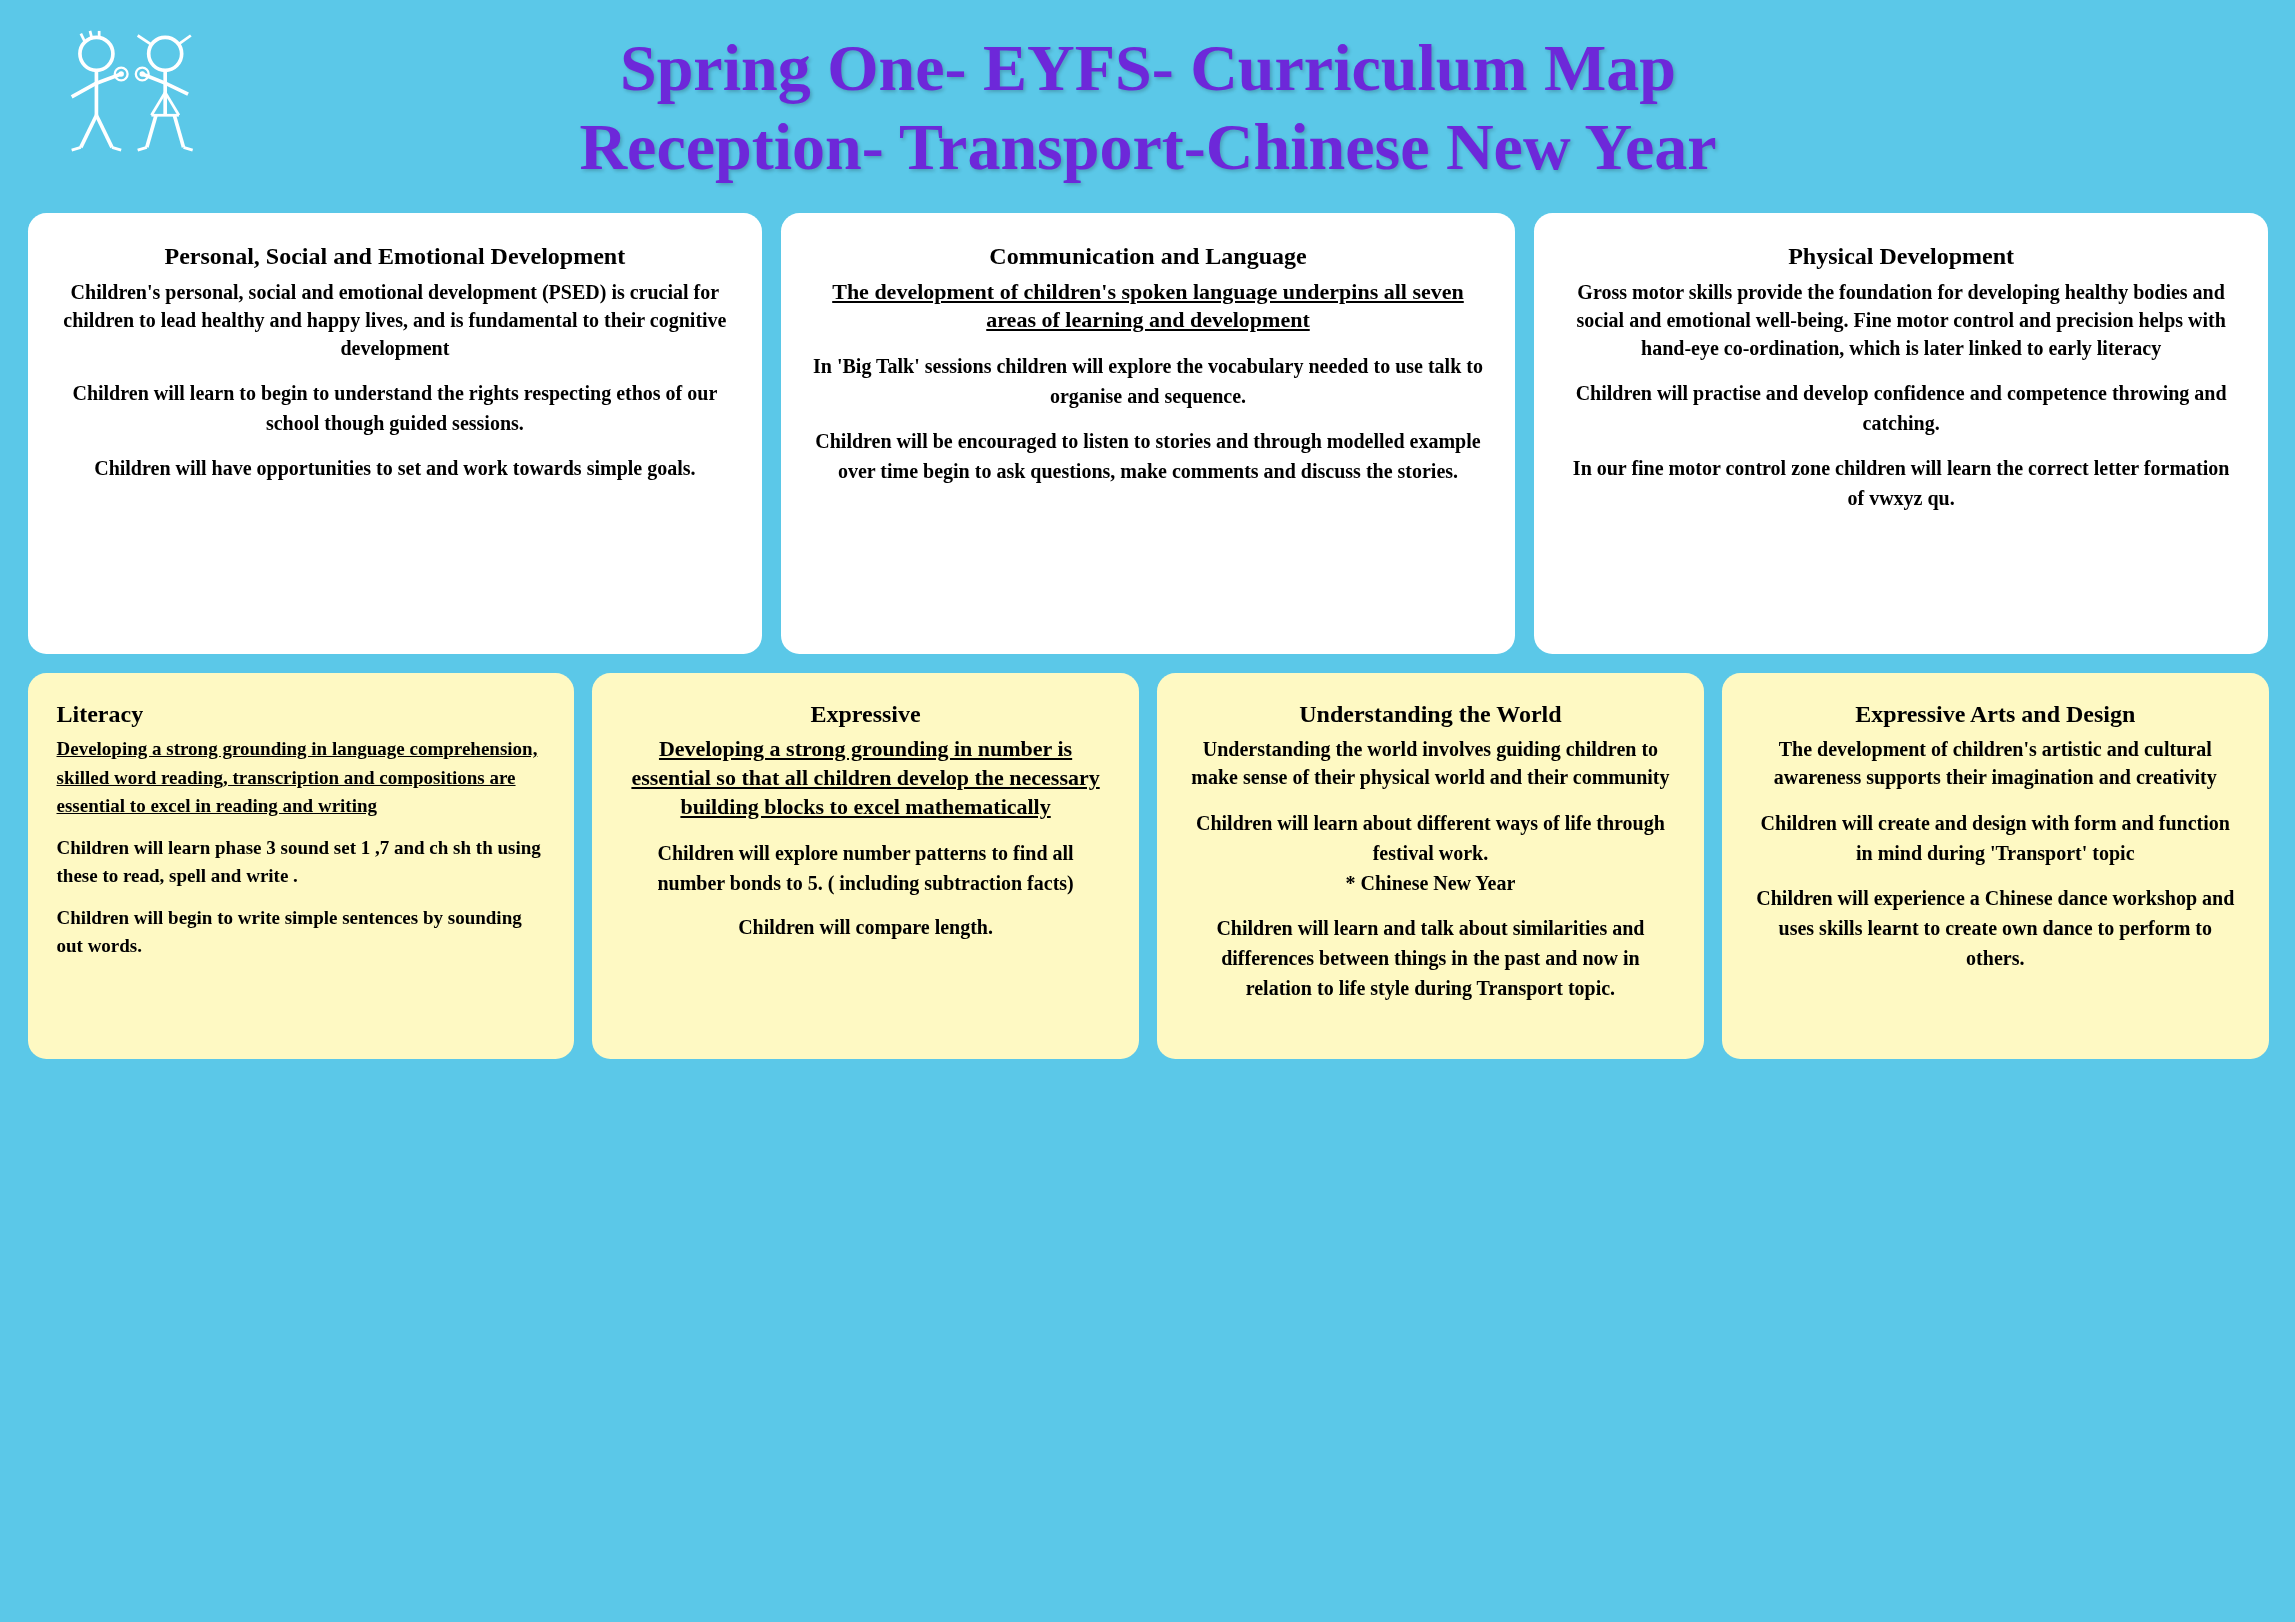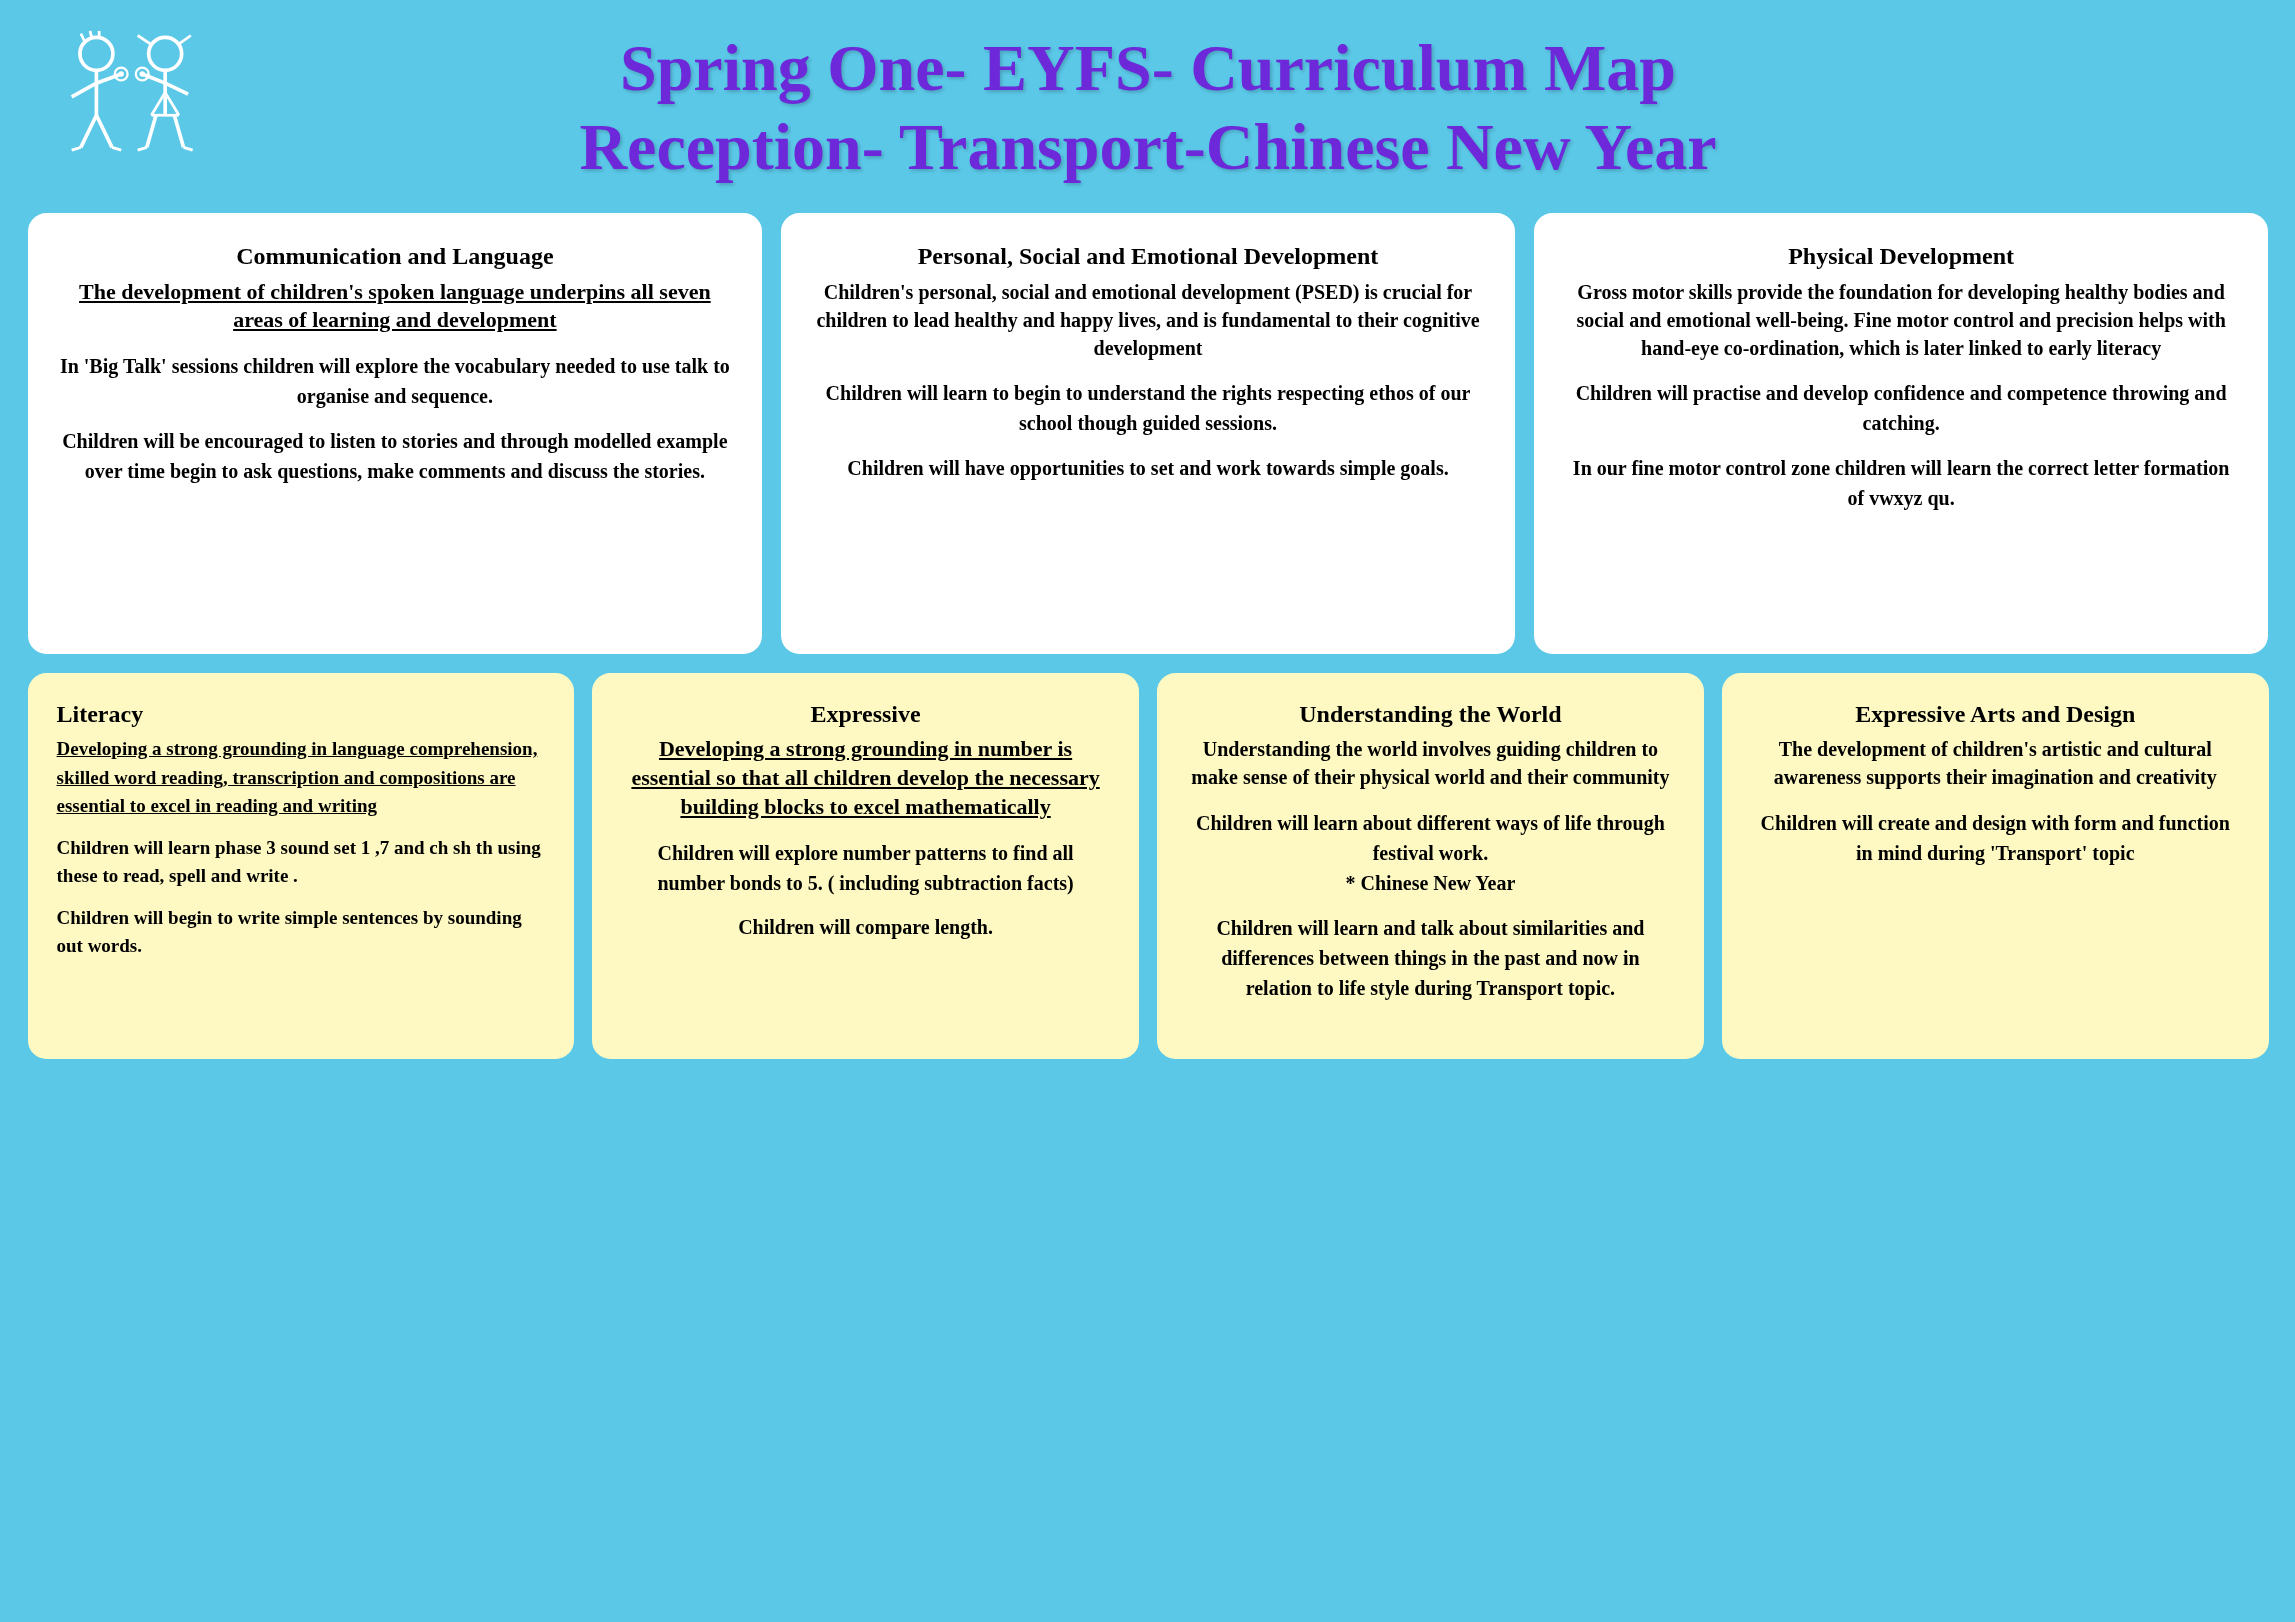--- a/index.html
+++ b/index.html
@@ -160,31 +160,31 @@
     <div class="main-title">
       <span>Spring One- EYFS- Curriculum Map</span><br>
       <span>Reception- Transport-Chinese New Year</span>
     </div>
   </div>
 </div>
 
 <div class="cards-top">
 
   <div class="card">
+    <div class="card-title">Personal, Social and Emotional Development</div>
+    <div class="card-intro">Children's personal, social and emotional development (PSED) is crucial for children to lead healthy and happy lives, and is fundamental to their cognitive development</div>
+    <div class="card-body">Children will learn to begin to understand the rights respecting ethos of our school though guided sessions.</div>
+    <div class="card-body">Children will have opportunities to set and work towards simple goals.</div>
+  </div>
+
+  <div class="card">
     <div class="card-title">Communication and Language</div>
     <div class="card-subtitle">The development of children's spoken language underpins all seven areas of learning and development</div>
     <div class="card-body">In 'Big Talk' sessions children will explore the vocabulary needed to use talk to organise and sequence.</div>
     <div class="card-body">Children will be encouraged to listen to stories and through modelled example over time begin to ask questions, make comments and discuss the stories.</div>
-  </div>
-
-  <div class="card">
-    <div class="card-title">Personal, Social and Emotional Development</div>
-    <div class="card-intro">Children's personal, social and emotional development (PSED) is crucial for children to lead healthy and happy lives, and is fundamental to their cognitive development</div>
-    <div class="card-body">Children will learn to begin to understand the rights respecting ethos of our school though guided sessions.</div>
-    <div class="card-body">Children will have opportunities to set and work towards simple goals.</div>
   </div>
 
   <div class="card">
     <div class="card-title">Physical Development</div>
     <div class="card-intro">Gross motor skills provide the foundation for developing healthy bodies and social and emotional well-being. Fine motor control and precision helps with hand-eye co-ordination, which is later linked to early literacy</div>
     <div class="card-body">Children will practise and develop confidence and competence throwing and catching.</div>
     <div class="card-body">In our fine motor control zone children will learn the correct letter formation of vwxyz qu.</div>
   </div>
 
 </div>
@@ -210,16 +210,17 @@
     <div class="card-intro">Understanding the world involves guiding children to make sense of their physical world and their community</div>
     <div class="card-body" style="white-space: pre-line;">Children will learn about different ways of life through festival work.
 * Chinese New Year</div>
     <div class="card-body">Children will learn and talk about similarities and differences between things in the past and now in relation to life style during Transport topic.</div>
   </div>
 
   <div class="card-bottom">
     <div class="card-title">Expressive Arts and Design</div>
     <div class="card-intro">The development of children's artistic and cultural awareness supports their imagination and creativity</div>
     <div class="card-body">Children will create and design with form and function in mind during 'Transport' topic</div>
+    <div class="card-body">Children will experience a Chinese dance workshop and uses skills learnt to create own dance to perform to others.</div>
   </div>
 
 </div>
 
 
 </body></html>

